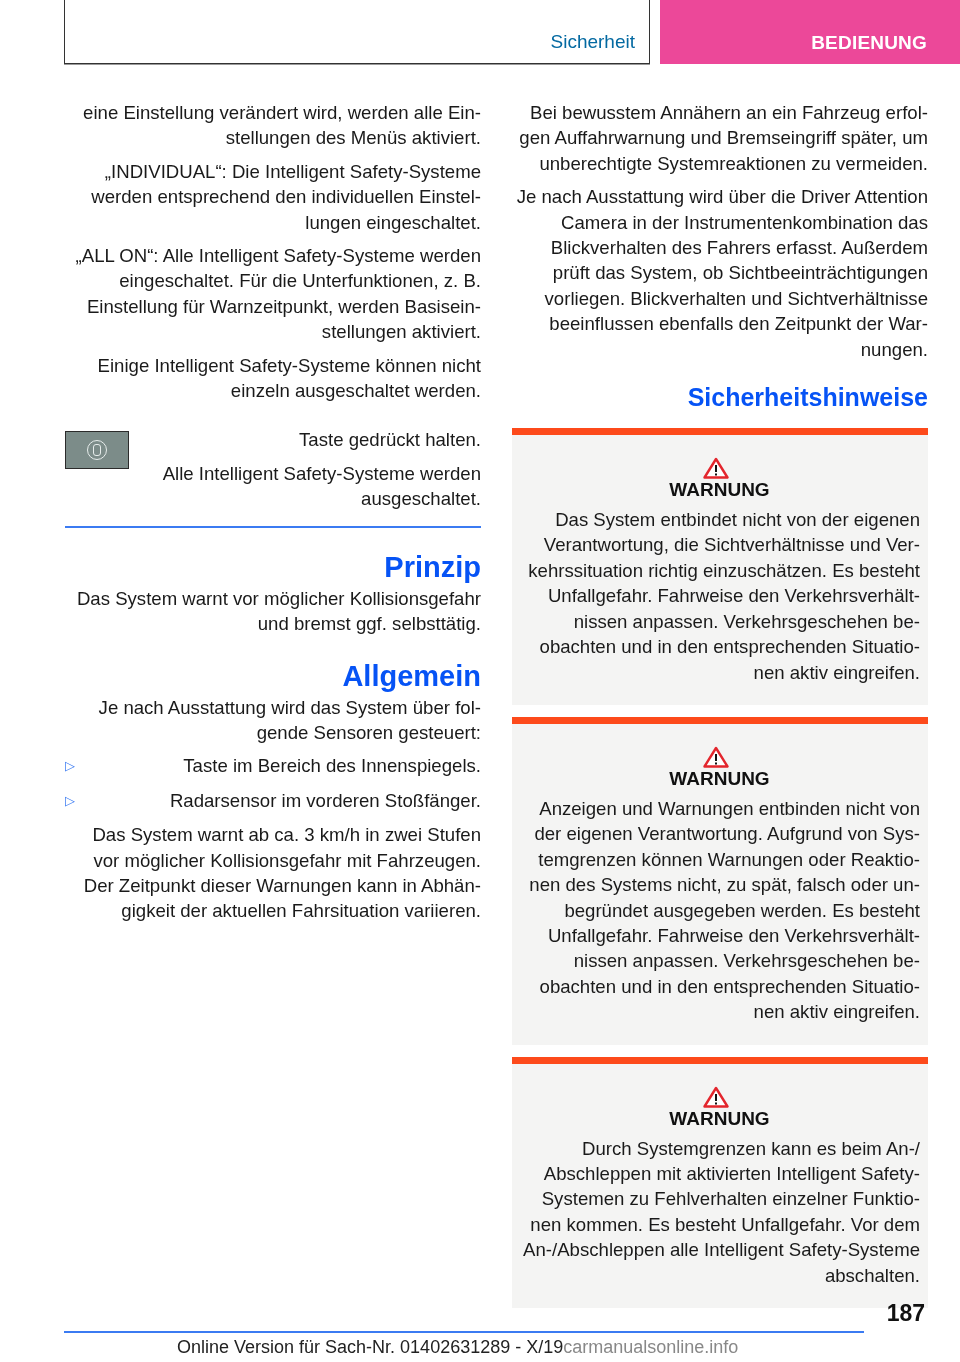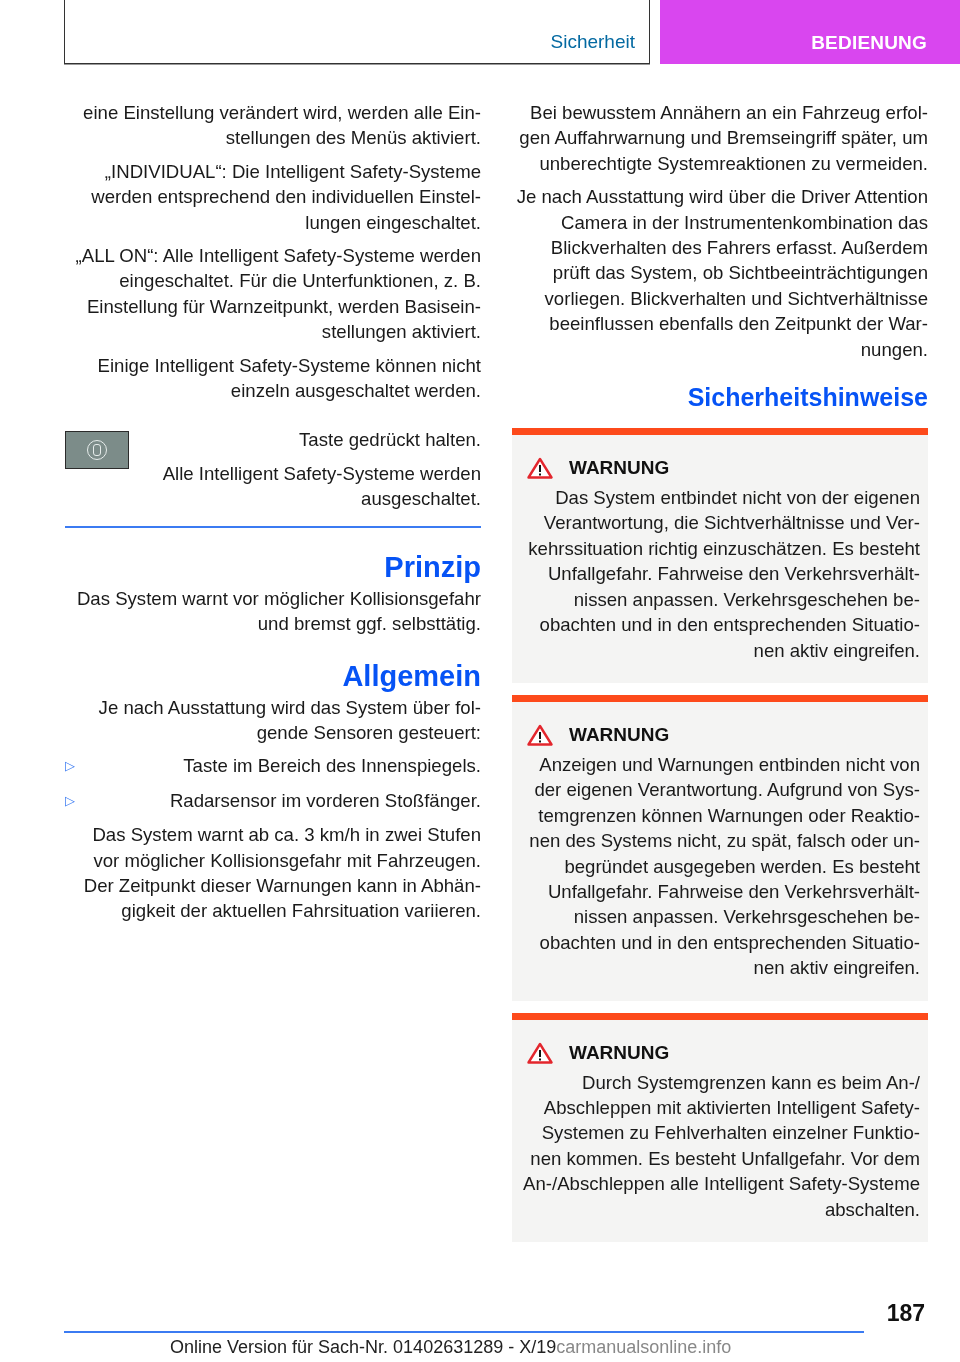--- a/index.html
+++ b/index.html
@@ -1,21 +1,21 @@
 <!DOCTYPE html>
 <html><head>
 <meta charset="utf-8">
 <style>
   html, body { margin: 0; padding: 0; background: #ffffff; }
   body { width: 960px; height: 1362px; position: relative; overflow: hidden;
          font-family: "Liberation Sans", sans-serif; color: #1a1a1a; }
   .hdr-box { position: absolute; left: 64px; top: -2px; width: 584px; height: 65px;
              border: 1px solid #333; border-top: none; box-shadow: 0 1px 0 #999; background: #fff; }
   .hdr-section { position: absolute; right: 14px; bottom: 10px; font-size: 19px; color: #0369a1; }
-  .hdr-chapter { position: absolute; left: 660px; top: 0; width: 300px; height: 64px; background: #d946ef; }
+  .hdr-chapter { position: absolute; left: 660px; top: 0; width: 300px; height: 64px; background: #ec4899; }
   .hdr-chapter span { position: absolute; right: 33px; bottom: 10px; color: #fff; font-weight: bold; font-size: 19px; letter-spacing: 0.2px; }
 
   .col { position: absolute; top: 100px; text-align: right; }
   .col-left { left: 65px; width: 416px; }
   .col-right { left: 512px; width: 416px; }
 
   p { margin: 0 0 8px 0; font-size: 18.6px; line-height: 25.4px; }
   .btn-row { position: relative; margin-top: 24px; }
   .btn-row p { margin-bottom: 8px; }
   .key-icon { float: left; width: 62px; height: 36px; margin: 4px 14px 4px 0;
@@ -27,28 +27,28 @@
   .h1-rule { height: 2px; background: #3b7bf2; margin: 14px 0 0 0; }
   h2 { color: #0653f5; font-size: 29px; line-height: 30px; font-weight: bold; margin: 24px 0 4px 0; }
   h2.first { margin-top: 24px; }
 
   ul.bullets { list-style: none; margin: 6px 0 8px 0; padding: 0; }
   ul.bullets li { font-size: 18.6px; line-height: 25.4px; margin-bottom: 9px; position: relative; padding-left: 29px; }
   ul.bullets li .tri { position: absolute; left: 0; top: 0; color: #3b7bf2; font-size: 13px; }
 
   .h2-right { color: #0653f5; font-size: 25px; line-height: 30px; font-weight: bold; margin: 20px 0 16px 0; }
   .warn { background: #f4f4f3; border-top: 7px solid #fd4a1b; padding: 22px 8px 20px 7px; margin-bottom: 12px; }
-  .warn-title { display: flex; align-items: center; margin-bottom: 6px; }
+  .warn-title { display: flex; align-items: center; margin-bottom: 6px; flex-direction: column; }
   .warn-title .tri-icon { width: 26px; height: 22px; margin-right: 16px; margin-left: 8px; }
   .warn-title span { font-weight: bold; font-size: 19px; color: #111; }
   .warn p { margin: 0; }
 
   .footer-rule { position: absolute; left: 64px; top: 1331px; width: 800px; height: 2px; background: #3b7bf2; }
   .page-num { position: absolute; right: 35px; top: 1300px; font-weight: bold; font-size: 23px; color: #111; }
-  .footer-text { position: absolute; left: 170px; top: 1337px; font-size: 18px; color: #222; white-space: nowrap; }
+  .footer-text { position: absolute; left: 177px; top: 1337px; font-size: 18px; color: #222; white-space: nowrap; }
   .footer-text .wm { color: #888; }
 </style>
 </head>
 <body>
 
 <div class="hdr-box">
   <span class="hdr-section">Sicherheit</span>
 </div>
 <div class="hdr-chapter">
   <span>BEDIENUNG</span>

